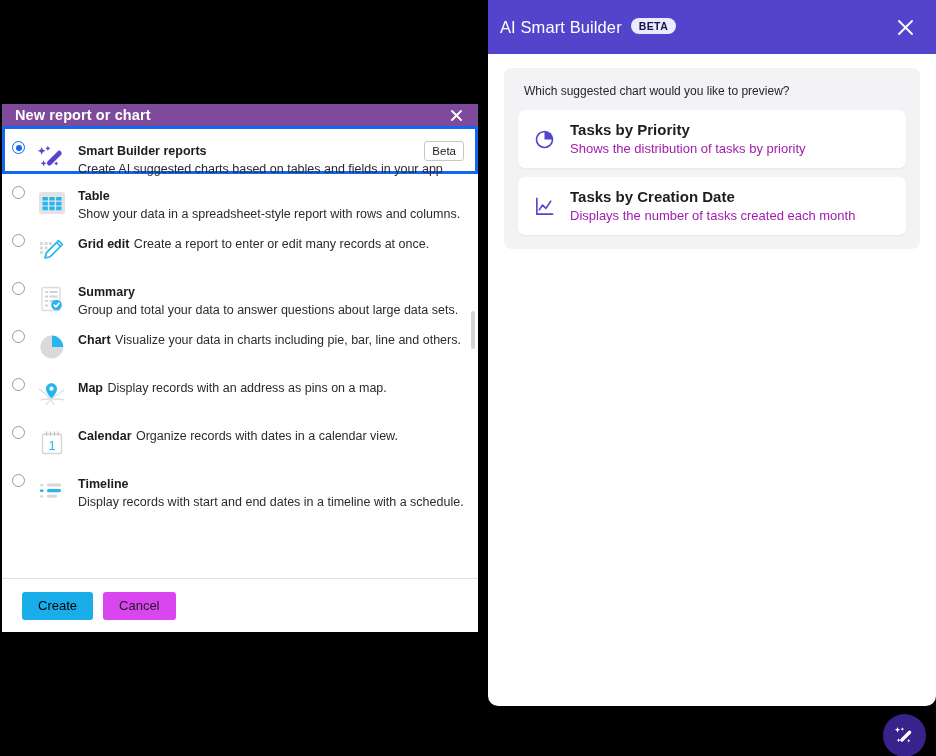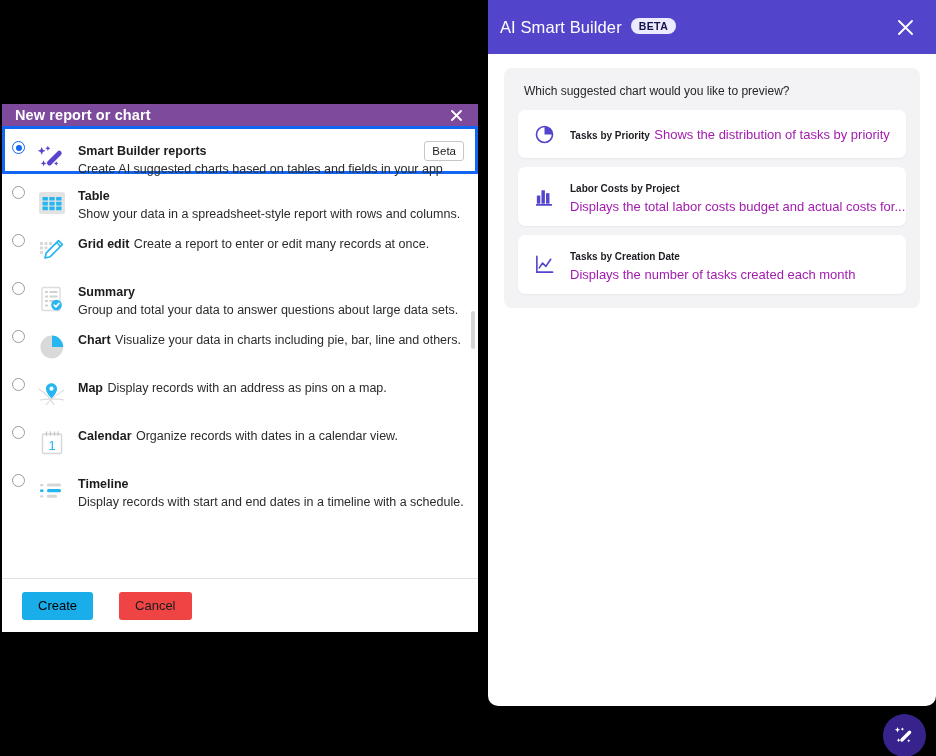--- a/index.html
+++ b/index.html
@@ -167,21 +167,21 @@
     border: none;
     border-radius: 3px;
     font-size: 13px;
     font-family: "Liberation Sans", sans-serif;
     cursor: pointer;
     padding: 0 16px;
     height: 28px;
     line-height: 28px;
   }
   .btn-primary { background: #19adea; color: #000000; }
-  .btn-secondary { background: #ef4444; color: #1c1c1c; margin-left: 16px; }
+  .btn-secondary { background: #d946ef; color: #1c1c1c; }
 
   .list-scrollbar {
     position: absolute;
     right: 3px;
     top: 185px;
     width: 4px;
     height: 38px;
     border-radius: 2px;
     background: #d6d6d6;
   }
@@ -269,21 +269,21 @@
     height: 26px;
     flex: 0 0 auto;
     margin-right: 13px;
     display: flex;
     align-items: center;
     justify-content: center;
     color: #5245cc;
   }
   .sugg-text { min-width: 0; flex: 1 1 auto; }
   .sugg-title {
-    font-size: 10px;
+    font-size: 15px;
     font-weight: bold;
     color: #1c1c22;
     line-height: 17px;
   }
   .sugg-desc {
     font-size: 13px;
     color: #a21caf;
     line-height: 17px;
     margin-top: 1px;
     white-space: nowrap;
@@ -524,36 +524,20 @@
               <circle cx="11" cy="11" r="8.4" fill="none" stroke="#5245cc" stroke-width="1.7"></circle>
               <path d="M11 11 L11 2.6 A8.4 8.4 0 0 1 19.4 11 Z" fill="#5245cc"></path>
             </svg>
           </span>
           <span class="sugg-text">
             <span class="sugg-title">Tasks by Priority</span>
             <span class="sugg-desc">Shows the distribution of tasks by priority</span>
           </span>
         </div>
 
-        <div class="suggestion">
-          <span class="sugg-icon">
-            <svg width="21" height="21" viewBox="0 0 22 22">
-              <g fill="#5245cc">
-                <rect x="3" y="10" width="3.6" height="8.5"></rect>
-                <rect x="7.8" y="4.5" width="3.6" height="14"></rect>
-                <rect x="12.6" y="7.5" width="3.6" height="11"></rect>
-                <rect x="2" y="18.8" width="17" height="1.8" rx="0.6"></rect>
-              </g>
-            </svg>
-          </span>
-          <span class="sugg-text">
-            <span class="sugg-title">Labor Costs by Project</span>
-            <span class="sugg-desc">Displays the total labor costs budget and actual costs for...</span>
-          </span>
-        </div>
 
         <div class="suggestion">
           <span class="sugg-icon">
             <svg width="21" height="21" viewBox="0 0 22 22">
               <path d="M3 2.5 L3 19 L19.5 19" stroke="#5245cc" stroke-width="1.7" fill="none" stroke-linecap="round"></path>
               <path d="M5.5 14.5 L9 9.5 L12.5 13 L17.5 5.5" stroke="#5245cc" stroke-width="1.7" fill="none" stroke-linecap="round" stroke-linejoin="round"></path>
             </svg>
           </span>
           <span class="sugg-text">
             <span class="sugg-title">Tasks by Creation Date</span>

